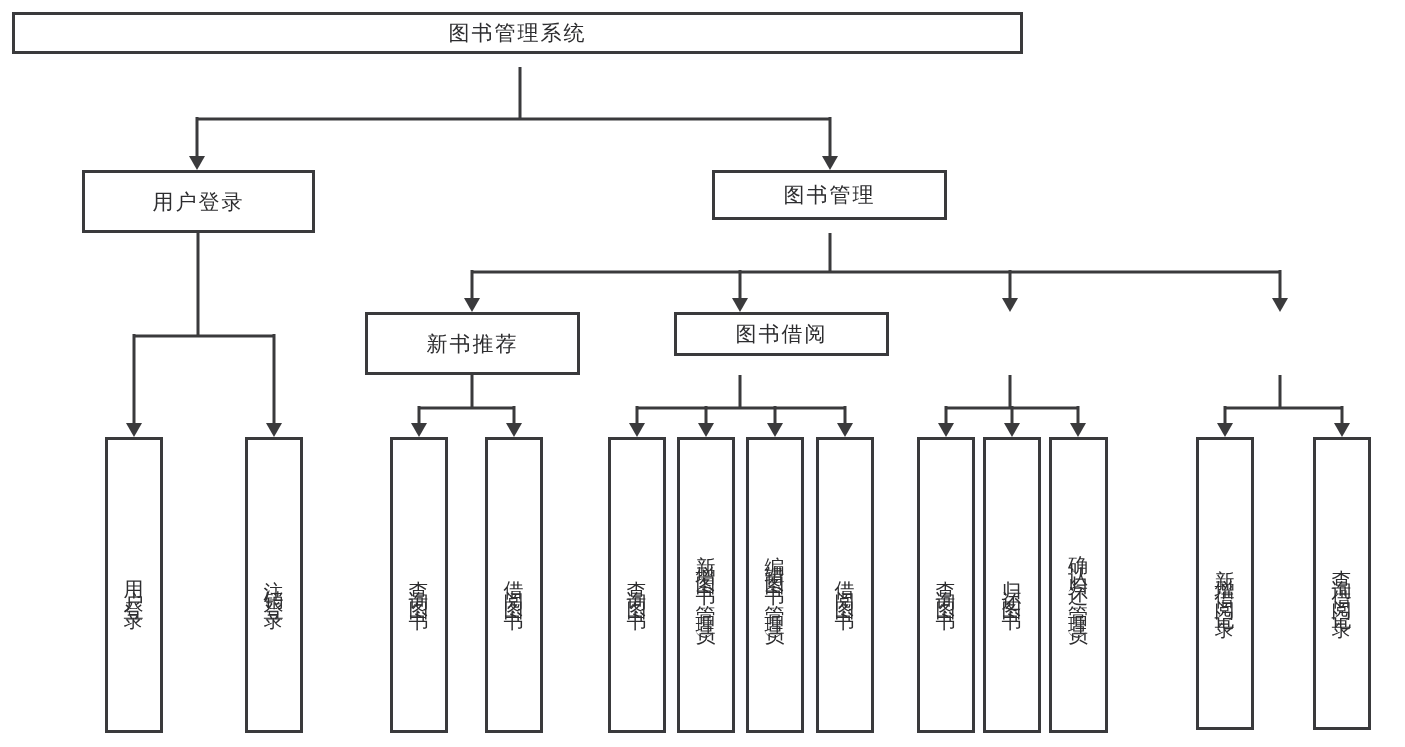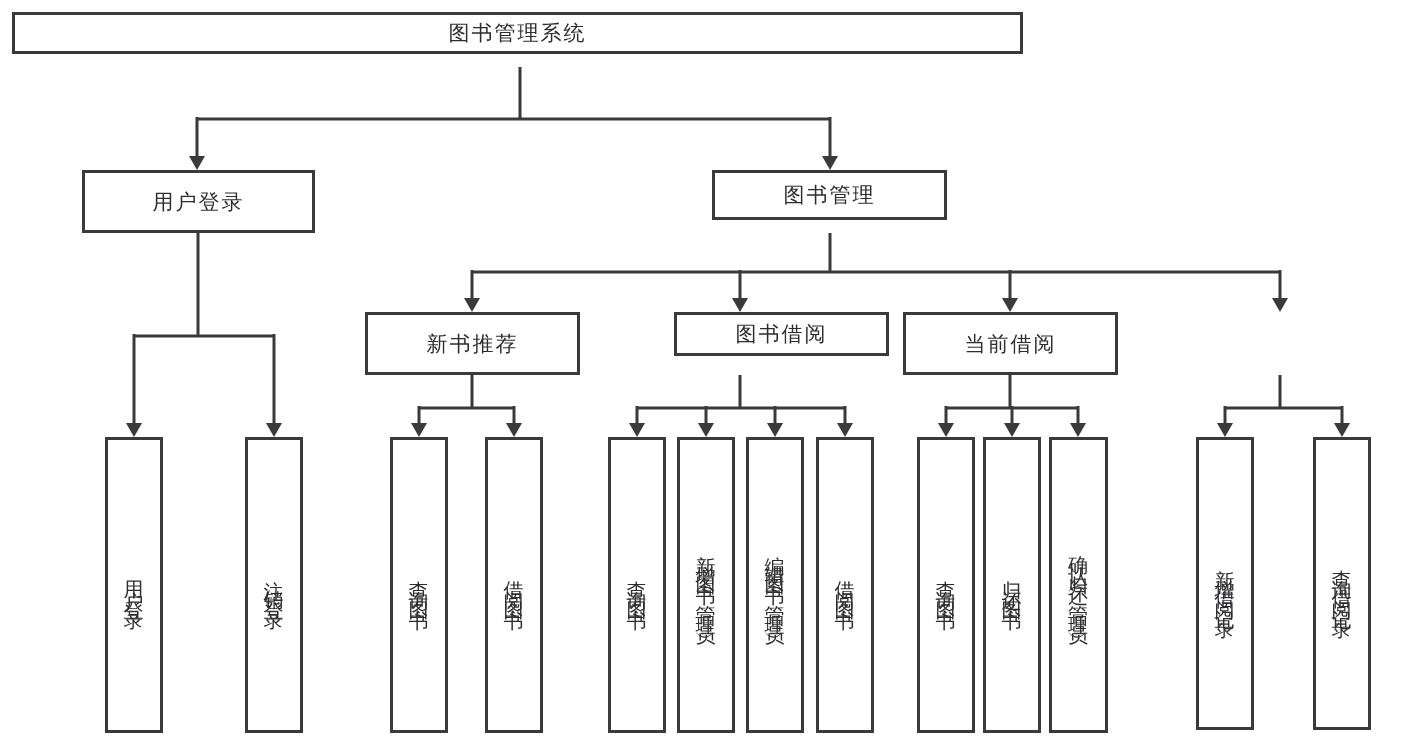--- a/index.html
+++ b/index.html
@@ -126,23 +126,20 @@
   <div class="box" style="left:712px; top:170px; width:235px; height:50px;">
     <span class="hlabel">图书管理</span>
   </div>
 
   <div class="box" style="left:365px; top:312px; width:215px; height:63px;">
     <span class="hlabel">新书推荐</span>
   </div>
   <div class="box" style="left:633px; top:312px; width:215px; height:44px;margin-left:41px;">
     <span class="hlabel">图书借阅</span>
   </div>
-  <div class="box" style="left:903px; top:312px; width:215px; height:63px;">
-    <span class="hlabel">当前借阅</span>
-  </div>
 
   <div class="box leaf" style="left:105px; top:437px; width:58px; height:296px;">
     <span class="vlabel">用户登录</span>
   </div>
   <div class="box leaf" style="left:245px; top:437px; width:58px; height:296px;">
     <span class="vlabel">注销登录</span>
   </div>
 
   <div class="box leaf" style="left:390px; top:437px; width:58px; height:296px;">
     <span class="vlabel">查询图书</span>

